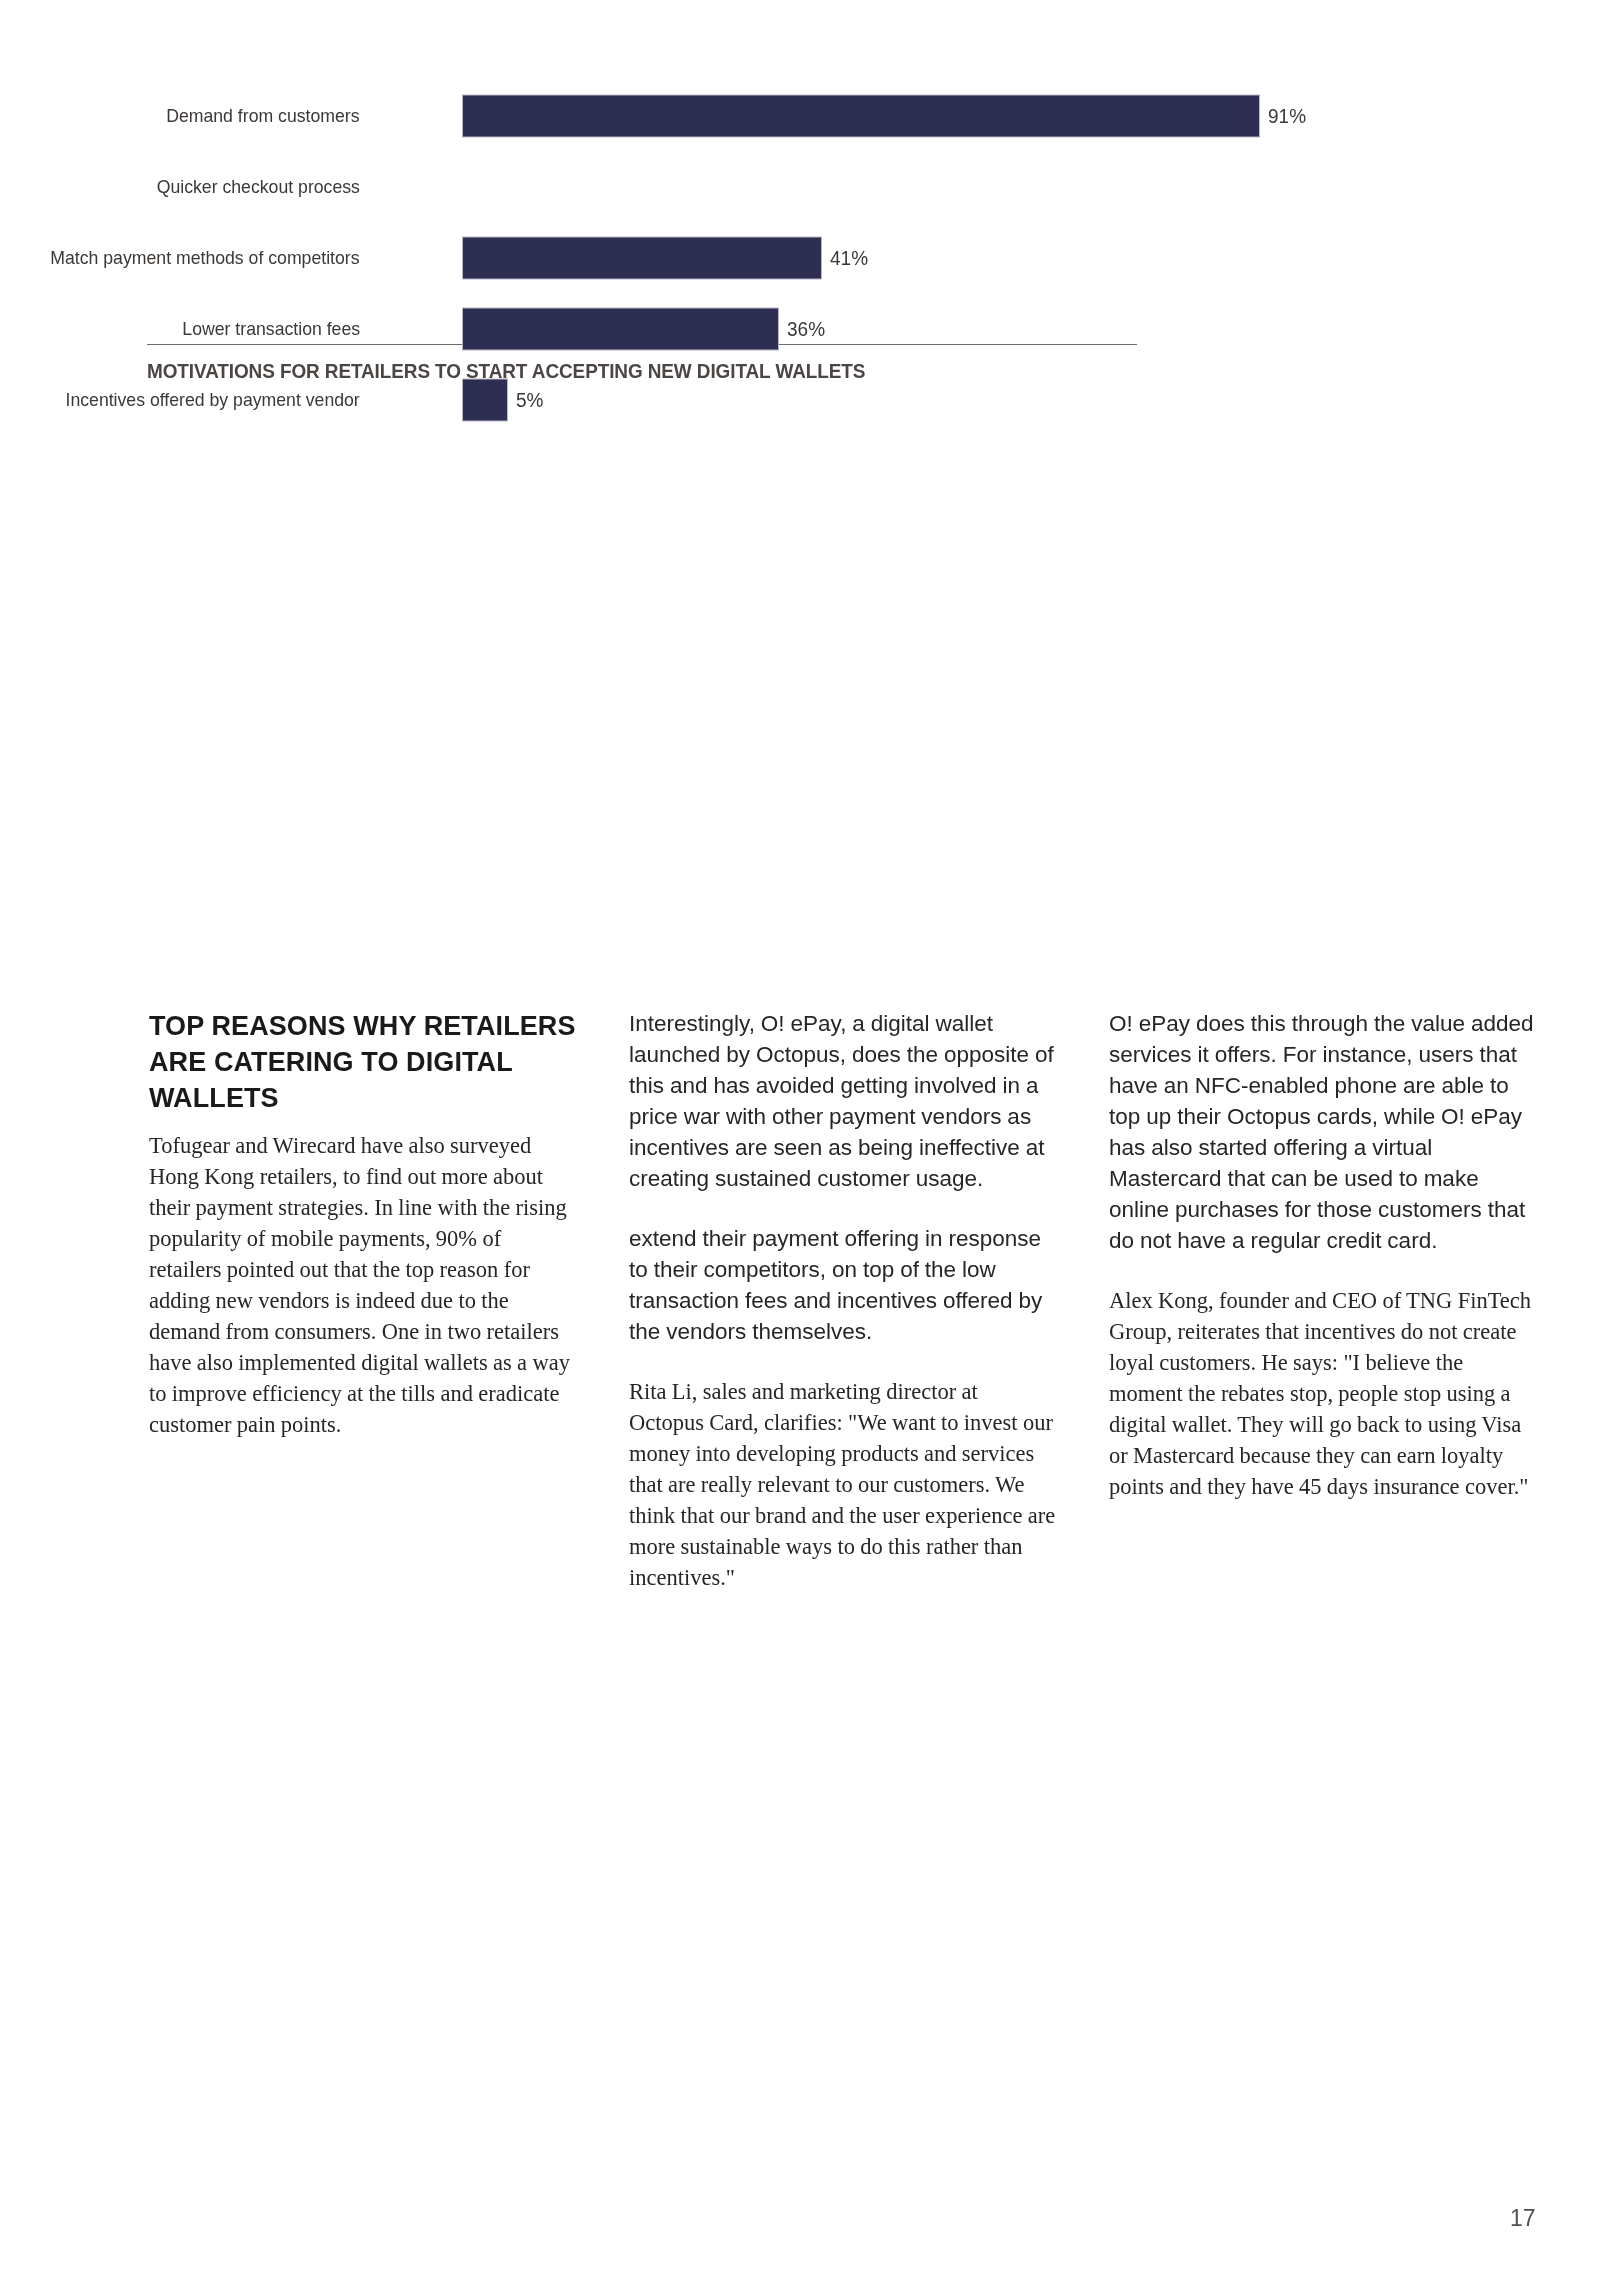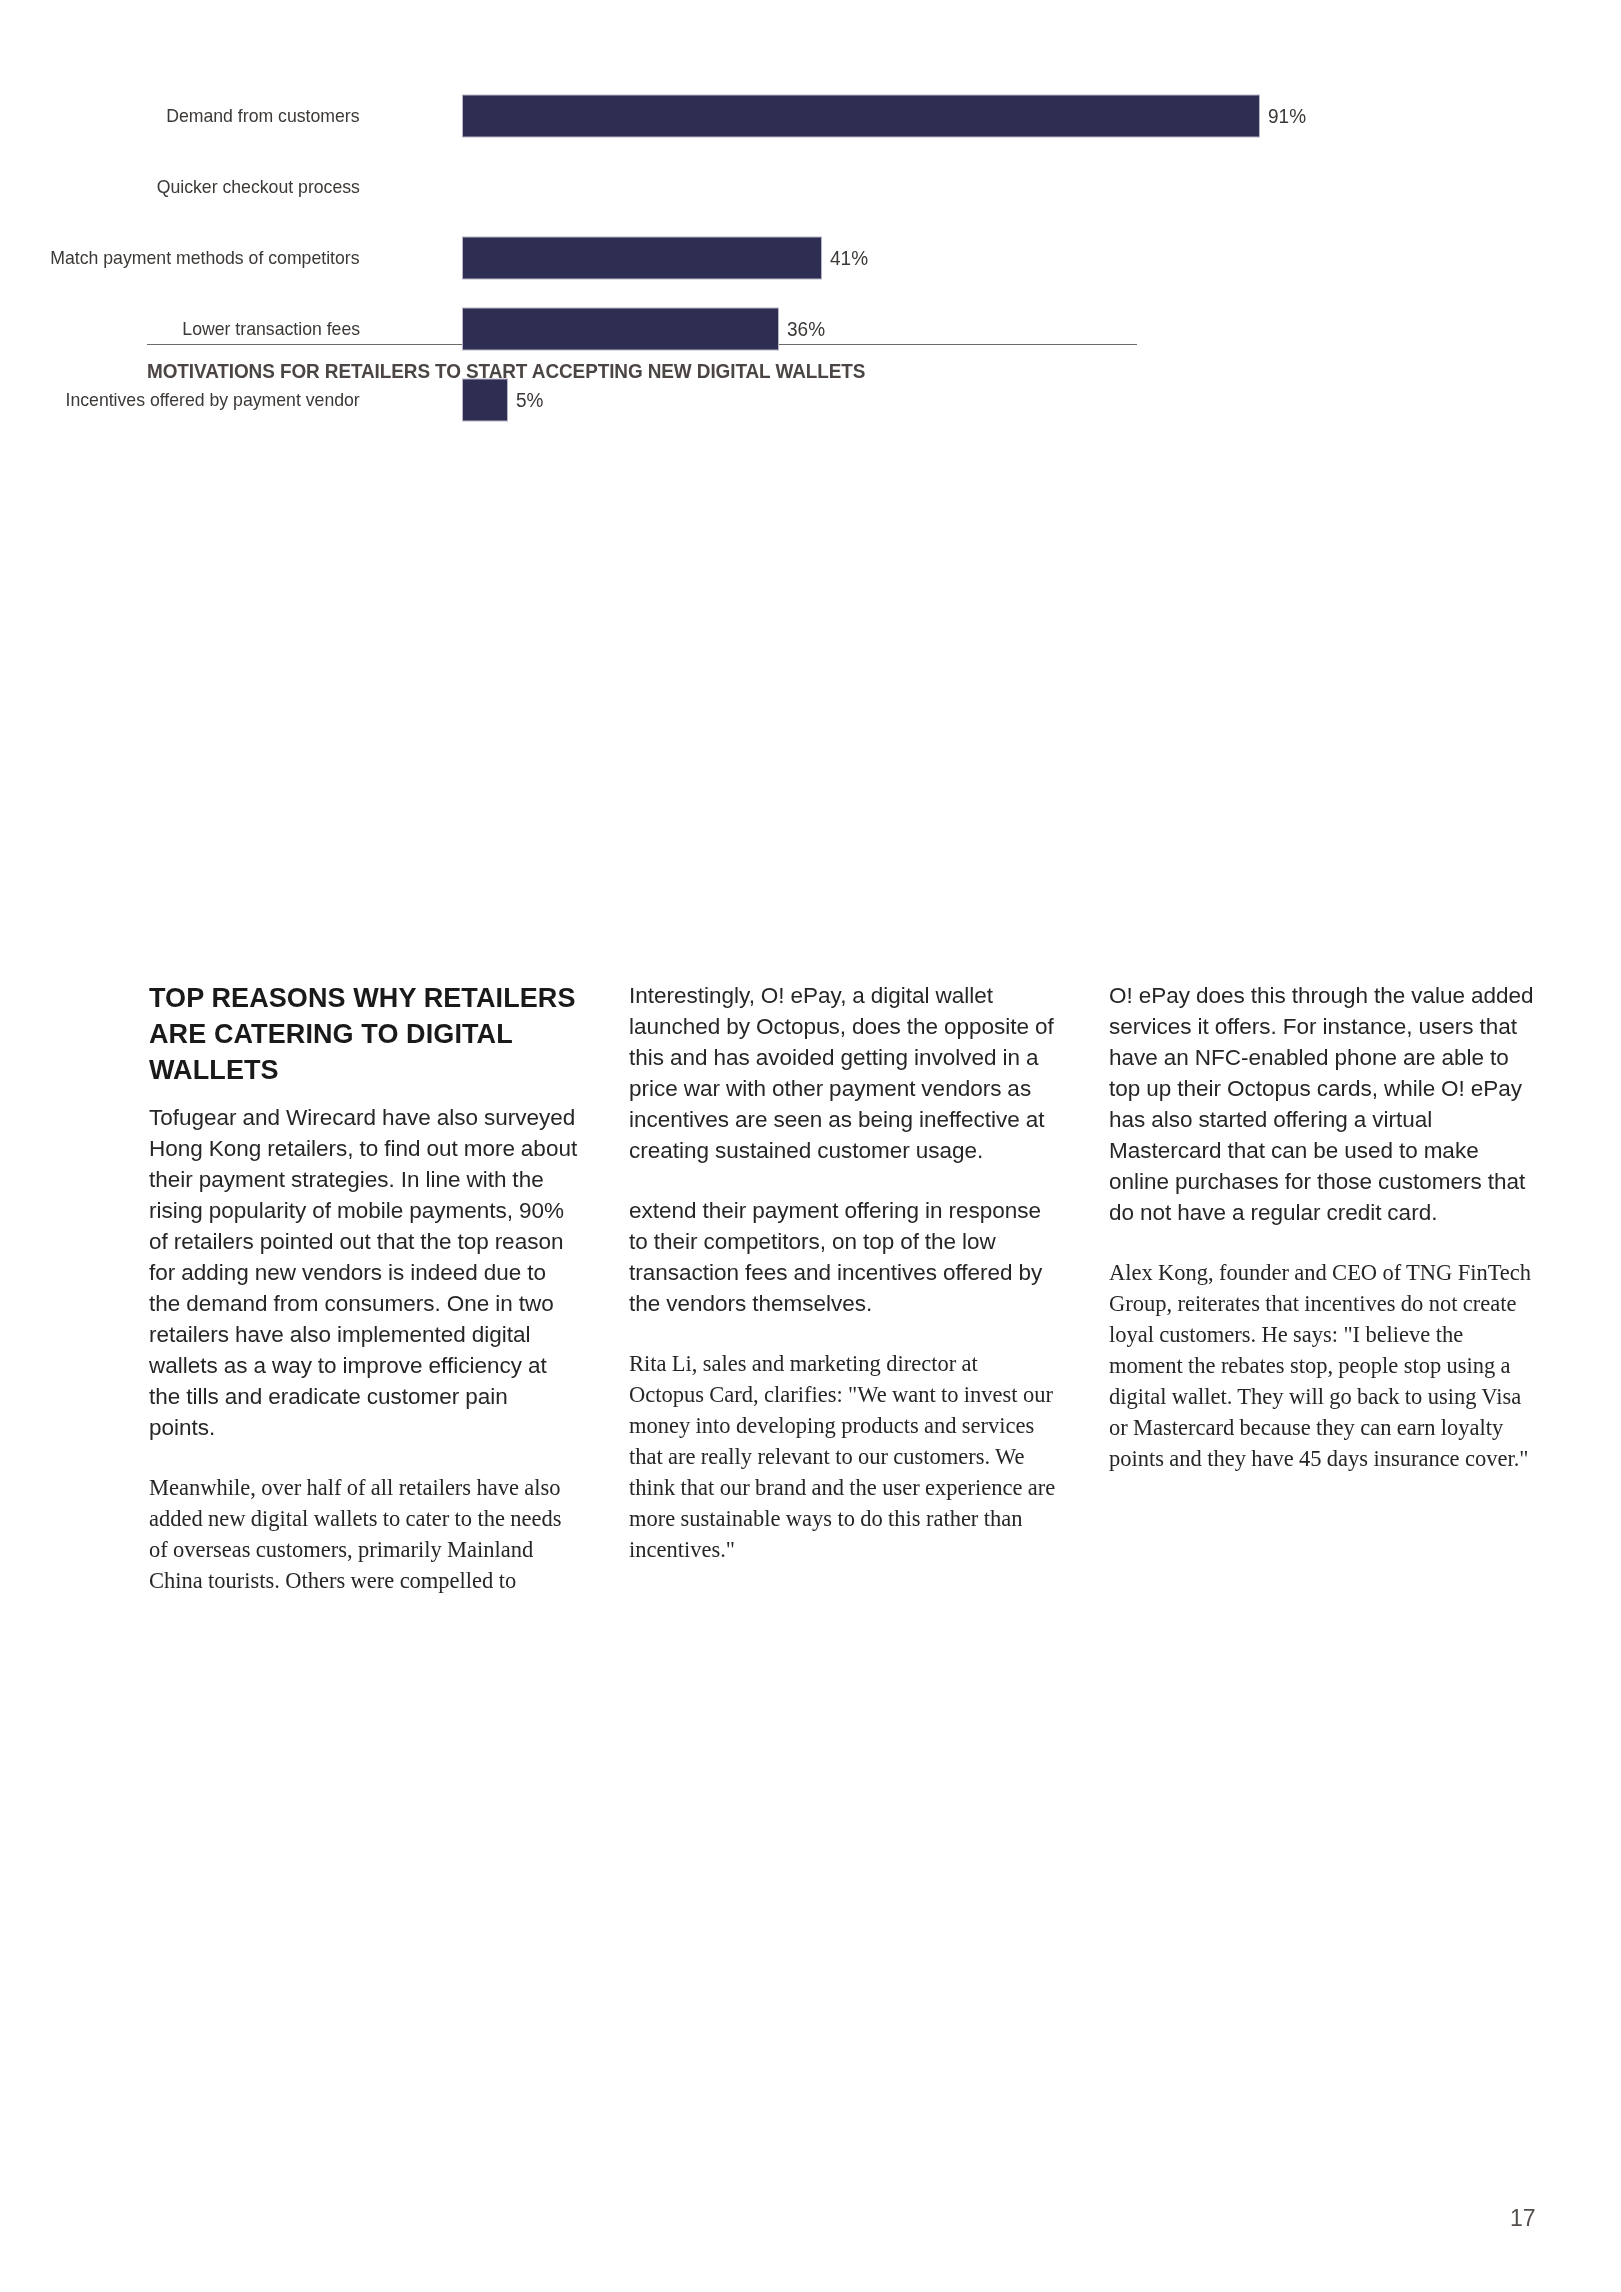--- a/index.html
+++ b/index.html
@@ -84,21 +84,21 @@
     color: #3c3836;
     white-space: nowrap;
     transform: scaleX(0.97);
     transform-origin: left center;
   }
 
   
   #columns {
     position: absolute;
     left: 149px;
-    top: 980px;
+    top: 1008px;
     width: 1392px;
     display: flex;
     gap: 51px;
   }
   .col {
     width: 429px;
   }
   #col-2, #col-3 { width: 429px; }
 
   #article-heading {
@@ -171,21 +171,20 @@
         <div class="bar-fill" style="width: 44px; background: rgb(46, 45, 82);"></div>
         <div class="bar-value">5%</div>
       </div>
     </div>
   </div>
 
 <div id="columns">
   <div class="col" id="col-1">
     <h1 id="article-heading">TOP REASONS WHY RETAILERS ARE CATERING TO DIGITAL WALLETS</h1>
     <p class="para">Tofugear and Wirecard have also surveyed Hong Kong retailers, to find out more about their payment strategies. In line with the rising popularity of mobile payments, 90% of retailers pointed out that the top reason for adding new vendors is indeed due to the demand from consumers. One in two retailers have also implemented digital wallets as a way to improve efficiency at the tills and eradicate customer pain points.</p>
-    <p class="para">Meanwhile, over half of all retailers have also added new digital wallets to cater to the needs of overseas customers, primarily Mainland China tourists. Others were compelled to</p>
   </div>
   <div class="col" id="col-2">
     <p class="para">Interestingly, O! ePay, a digital wallet launched by Octopus, does the opposite of this and has avoided getting involved in a price war with other payment vendors as incentives are seen as being ineffective at creating sustained customer usage.</p>
     <p class="para">extend their payment offering in response to their competitors, on top of the low transaction fees and incentives offered by the vendors themselves.</p>
     <p class="para">Rita Li, sales and marketing director at Octopus Card, clarifies: "We want to invest our money into developing products and services that are really relevant to our customers. We think that our brand and the user experience are more sustainable ways to do this rather than incentives."</p>
   </div>
   <div class="col" id="col-3">
     <p class="para">O! ePay does this through the value added services it offers. For instance, users that have an NFC-enabled phone are able to top up their Octopus cards, while O! ePay has also started offering a virtual Mastercard that can be used to make online purchases for those customers that do not have a regular credit card.</p>
     <p class="para">Alex Kong, founder and CEO of TNG FinTech Group, reiterates that incentives do not create loyal customers. He says: "I believe the moment the rebates stop, people stop using a digital wallet. They will go back to using Visa or Mastercard because they can earn loyalty points and they have 45 days insurance cover."</p>
   </div>

